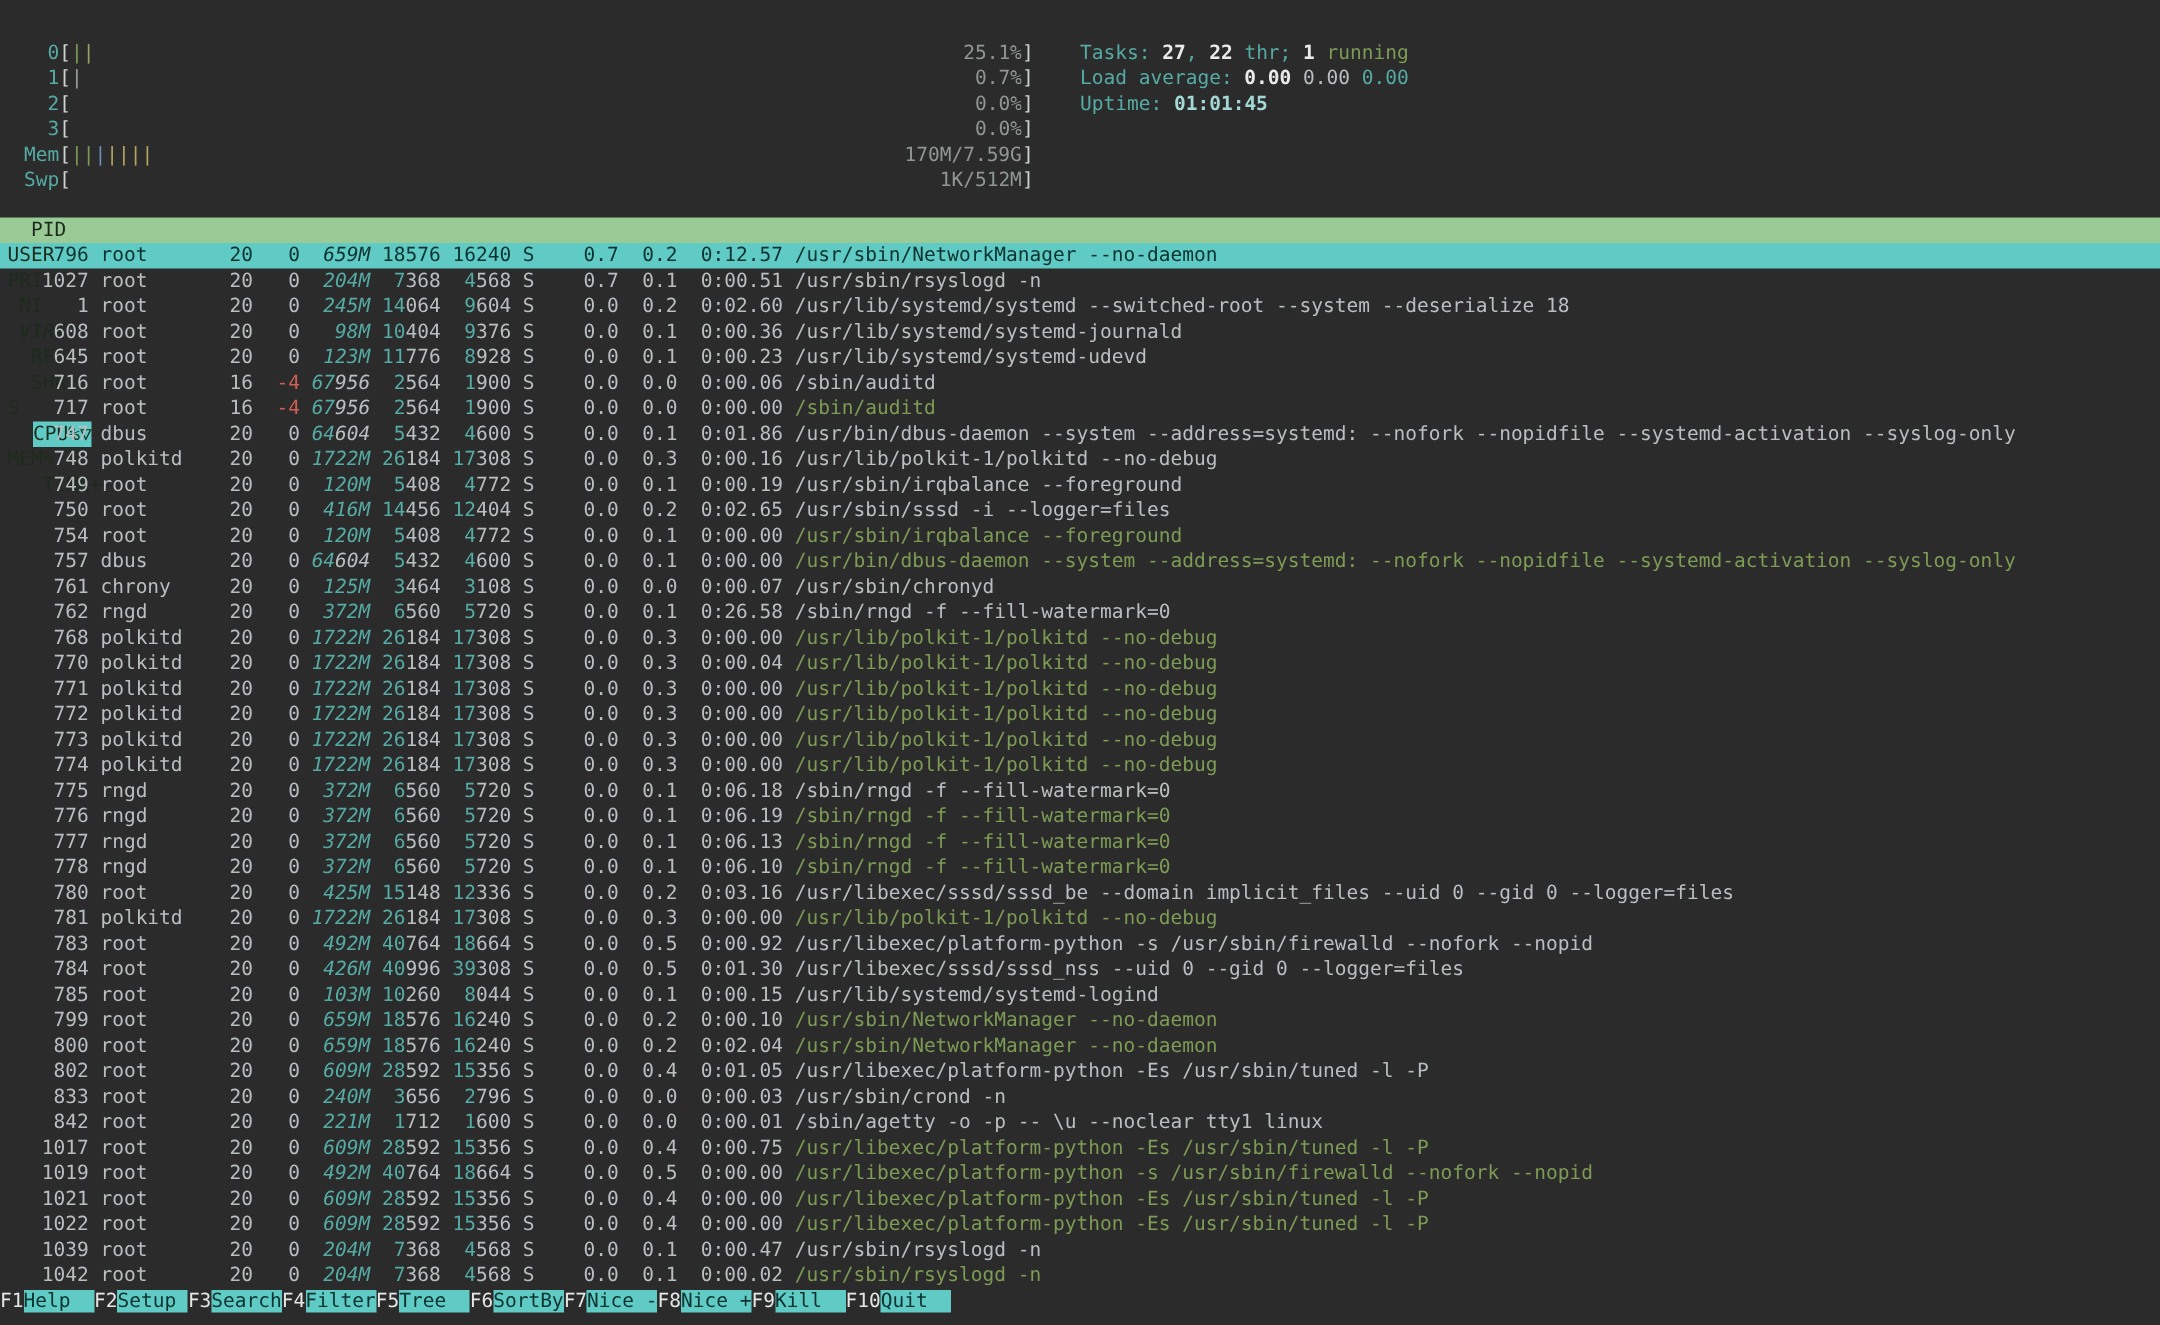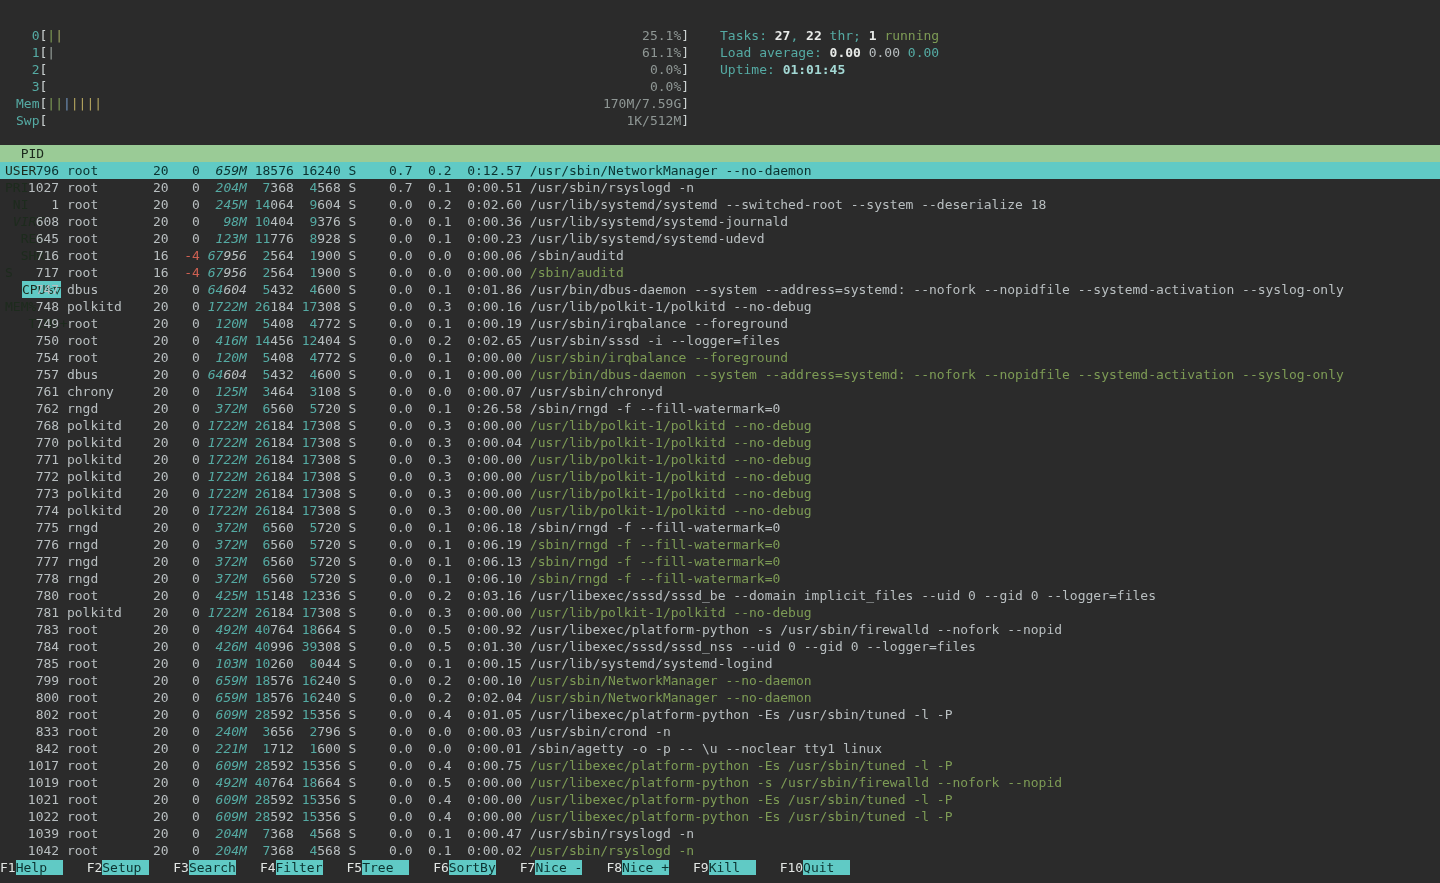--- a/index.html
+++ b/index.html
@@ -41,32 +41,32 @@
   .c-pri{width:3ch;text-align:right;}
   .c-ni{width:3ch;text-align:right;}
   .c-virt{width:5ch;text-align:right;font-style:italic;}
   .c-res{width:5ch;text-align:right;}
   .c-shr{width:5ch;text-align:right;}
   .c-s{width:1ch;}
   .c-cpu{width:4ch;text-align:right;margin-left:17px;}
   .c-mem{width:4ch;text-align:right;}
   .c-time{width:8ch;text-align:right;}
   .c-cmd{flex:1 1 auto;margin-right:0;overflow:hidden;}
-  .footer{position:absolute;left:0;top:859px;width:1140px;height:17px;display:flex;white-space:pre;gap:24px;}
+  .footer{position:absolute;left:0;top:859px;width:1140px;height:17px;display:flex;white-space:pre;}
   .fkey{color:var(--fkey);}
   .flabel{background:var(--selBg);color:var(--selFg);}
 </style>
 </head>
 <body>
 
 <div class="screen">
   <div class="top">
     <div id="meters">
         <div class="meter"><span class="mlabel">0</span><span class="bracket">[</span><span class="mbox"><span class="bar-green">|</span><span class="bar-olive">|</span><span class="mval">25.1%</span></span><span class="bracket">]</span></div>
-        <div class="meter"><span class="mlabel">1</span><span class="bracket">[</span><span class="mbox"><span class="bar-gray">|</span><span class="mval">61.1%</span></span><span class="bracket">]</span></div>
+        <div class="meter"><span class="mlabel">1</span><span class="bracket">[</span><span class="mbox"><span class="bar-gray">|</span><span class="mval">0.7%</span></span><span class="bracket">]</span></div>
         <div class="meter"><span class="mlabel">2</span><span class="bracket">[</span><span class="mbox"><span class="mval">0.0%</span></span><span class="bracket">]</span></div>
         <div class="meter"><span class="mlabel">3</span><span class="bracket">[</span><span class="mbox"><span class="mval">0.0%</span></span><span class="bracket">]</span></div>
         <div class="meter"><span class="mlabel">Mem</span><span class="bracket">[</span><span class="mbox"><span class="bar-green">|</span><span class="bar-green">|</span><span class="bar-blue">|</span><span class="bar-yellow">|</span><span class="bar-yellow">|</span><span class="bar-yellow">|</span><span class="bar-yellow">|</span><span class="mval">170M/7.59G</span></span><span class="bracket">]</span></div>
         <div class="meter"><span class="mlabel">Swp</span><span class="bracket">[</span><span class="mbox"><span class="mval">1K/512M</span></span><span class="bracket">]</span></div>
       </div>
     <div class="summary" id="summary"><div class="line"><span class="teal">Tasks: </span><span class="boldwhite">27</span><span class="teal">, </span><span class="boldwhite">22</span><span class="teal"> thr; </span><span class="boldwhite">1</span><span class="green"> running</span></div><div class="line"><span class="teal">Load average: </span><span class="boldwhite">0.00 </span><span class="fg">0.00 </span><span class="teal">0.00</span></div><div class="line"><span class="teal">Uptime: </span><span class="boldcyan">01:01:45</span></div></div>
   </div>
   <div>
     <div class="thead" id="thead"><span class="c c-pid">PID</span><span class="c c-user">USER</span><span class="c c-pri">PRI</span><span class="c c-ni">NI</span><span class="c c-virt">VIRT</span><span class="c c-res">RES</span><span class="c c-shr">SHR</span><span class="c c-s">S</span><span class="c c-cpu sort">CPU%▽</span><span class="c c-mem">MEM%</span><span class="c c-time">TIME+</span><span class="c c-cmd">Command</span></div>
     <div class="rows" id="rows">

